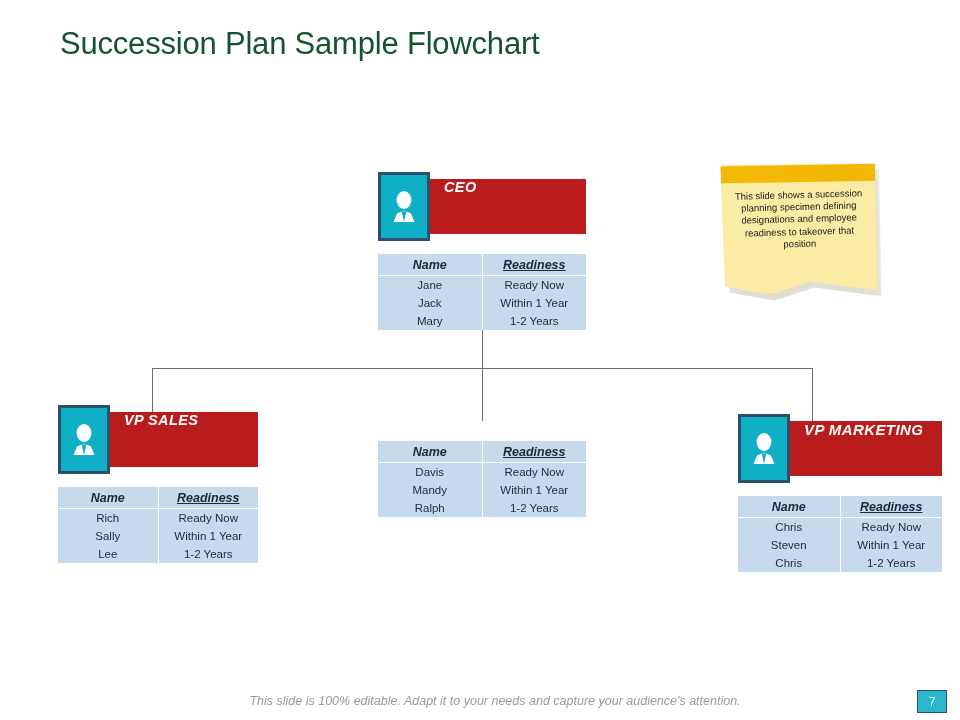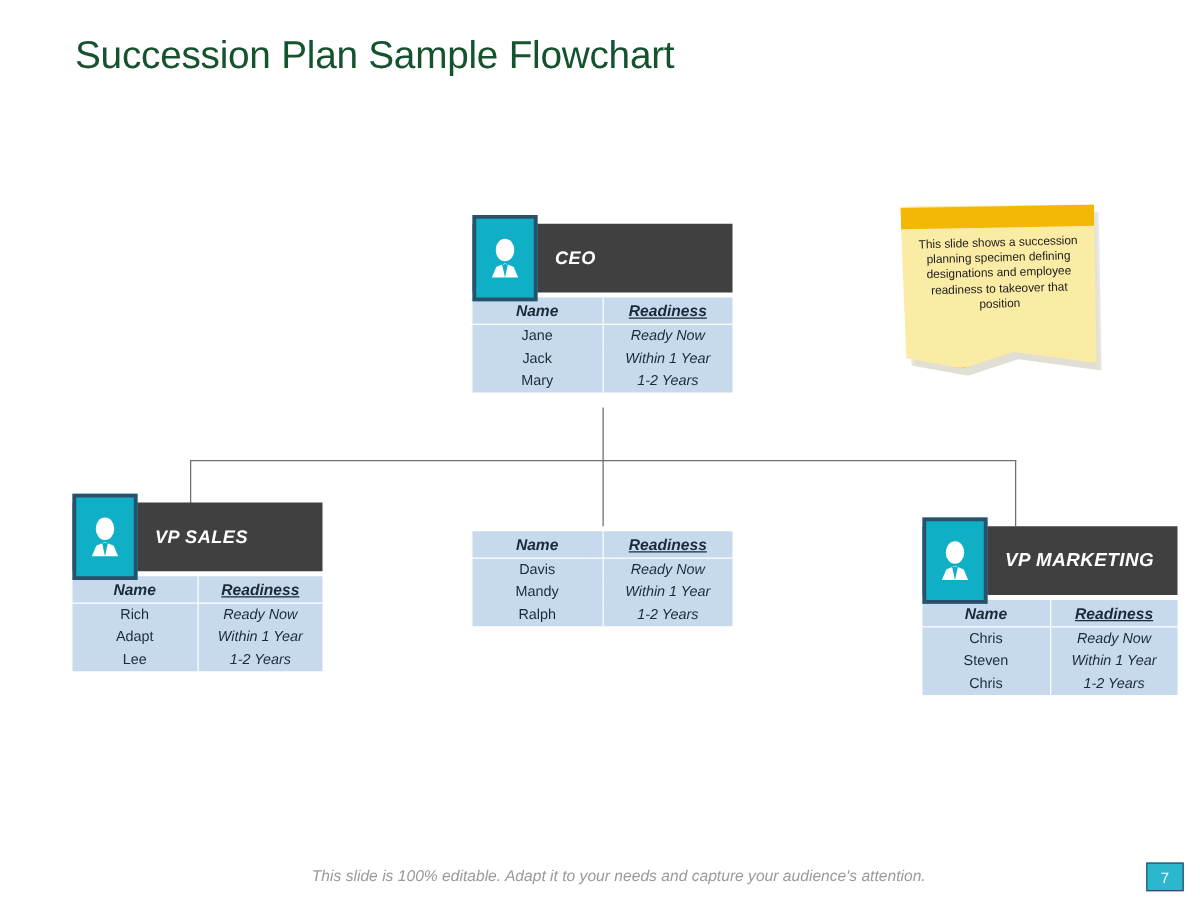--- a/index.html
+++ b/index.html
@@ -39,23 +39,23 @@
   .conn-v { width: 1px; }
   .conn-h { height: 1px; }
 
   
   .node {
     position: absolute;
   }
   .node-header {
     position: relative;
     height: 55px;
-    background: #404040;
+    background: #b91c1c;
     display: flex;
-    align-items: center;
+    align-items: flex-start;
   }
   .icon-box {
     position: absolute;
     left: 0px;
     top: -7px;
     width: 52px;
     height: 69px;
     box-sizing: border-box;
     border: 3px solid #2C5069;
     background: #0FAFC6;
@@ -72,21 +72,21 @@
     color: #ffffff;
     letter-spacing: 0.4px;
     white-space: nowrap;
   }
   .node-title.big {
     font-size: 15px;
   }
 
   
   .tbl {
-    margin-top: 4px;
+    margin-top: 20px;
     background: #C7D9EC;
     border-collapse: collapse;
     width: 100%;
     table-layout: fixed;
   }
   .tbl td, .tbl th {
     padding: 0;
     text-align: center;
     color: #1b2b3a;
   }
@@ -97,21 +97,21 @@
     font-style: italic;
     border-bottom: 1.5px solid #ffffff;
     border-right: 1.5px solid #ffffff;
   }
   .tbl thead th:last-child { border-right: none; text-decoration: underline; }
   .tbl tbody td {
     height: 18px;
     font-size: 11.5px;
     border-right: 1.5px solid #ffffff;
   }
-  .tbl tbody td:last-child { border-right: none; font-style: italic; }
+  .tbl tbody td:last-child { border-right: none; }
 
   
   #note-wrap {
     position: absolute;
     left: 722px;
     top: 163px;
     width: 155px;
     height: 135px;
     transform: rotate(-1.6deg);
   }
@@ -230,21 +230,21 @@
           <td>Within 1 Year</td>
         </tr>
         <tr>
           <td>Mary</td>
           <td>1-2 Years</td>
         </tr>
       </tbody>
     </table>
   </div>
 
-  <div class="node" style="left:58px; top:402px; width:200px;">
+  <div class="node" style="left:58px; top:412px; width:200px;">
     <div class="node-header">
       <div class="icon-box">
         <svg width="30" height="34" viewBox="0 0 30 34" aria-hidden="true">
           <ellipse cx="15" cy="10" rx="7.4" ry="9" fill="#ffffff"></ellipse>
           <path d="M15 20.5 L22 23.5 L25.5 32 L4.5 32 L8 23.5 Z" fill="#ffffff"></path>
           <path d="M15 20.5 L13 23 L15 32 L17 23 Z" fill="#0FAFC6"></path>
           <path d="M12.2 21.6 L15 25 L17.8 21.6 L17 20.9 L15 22.6 L13 20.9 Z" fill="#0FAFC6"></path>
         </svg>
       </div>
       <div class="node-title">VP SALES</div>
@@ -255,21 +255,21 @@
           <th>Name</th>
           <th>Readiness</th>
         </tr>
       </thead>
       <tbody>
         <tr>
           <td>Rich</td>
           <td>Ready Now</td>
         </tr>
         <tr>
-          <td>Adapt</td>
+          <td>Sally</td>
           <td>Within 1 Year</td>
         </tr>
         <tr>
           <td>Lee</td>
           <td>1-2 Years</td>
         </tr>
       </tbody>
     </table>
   </div>
 

